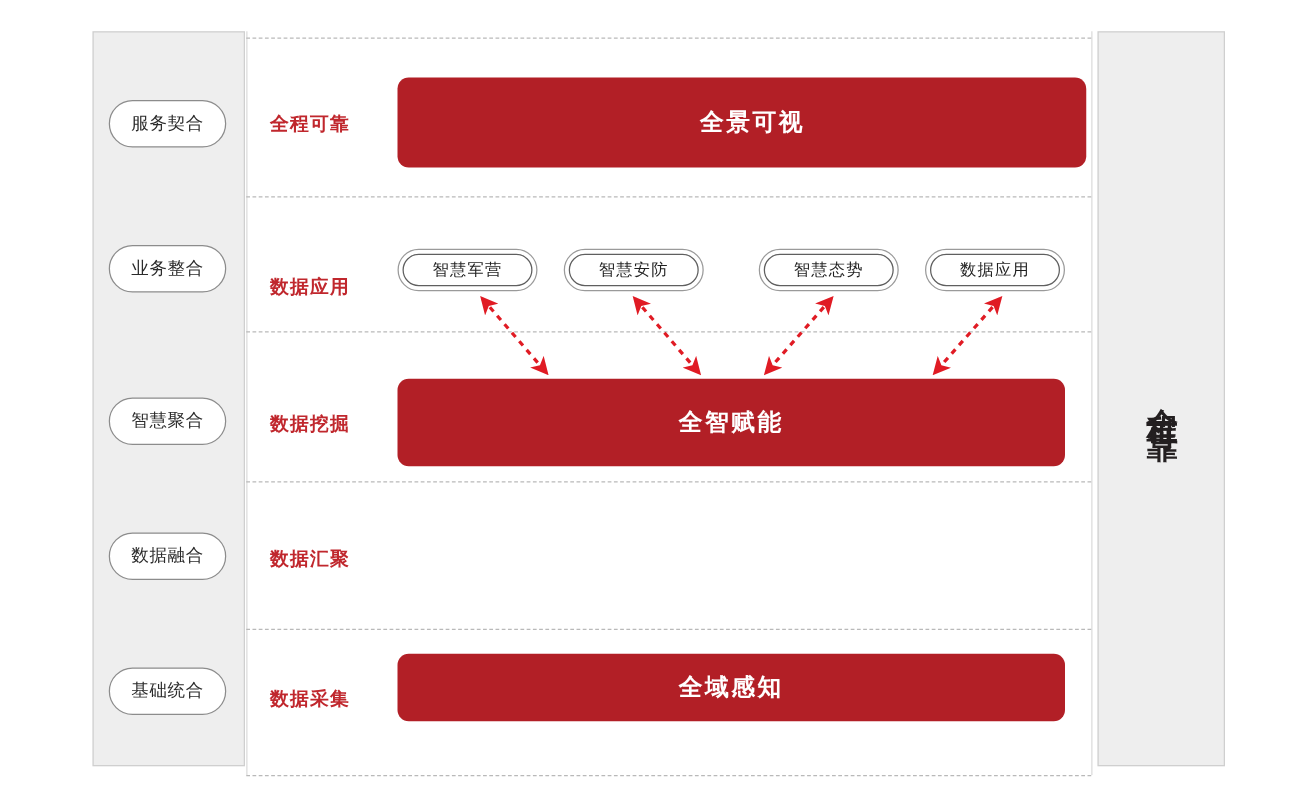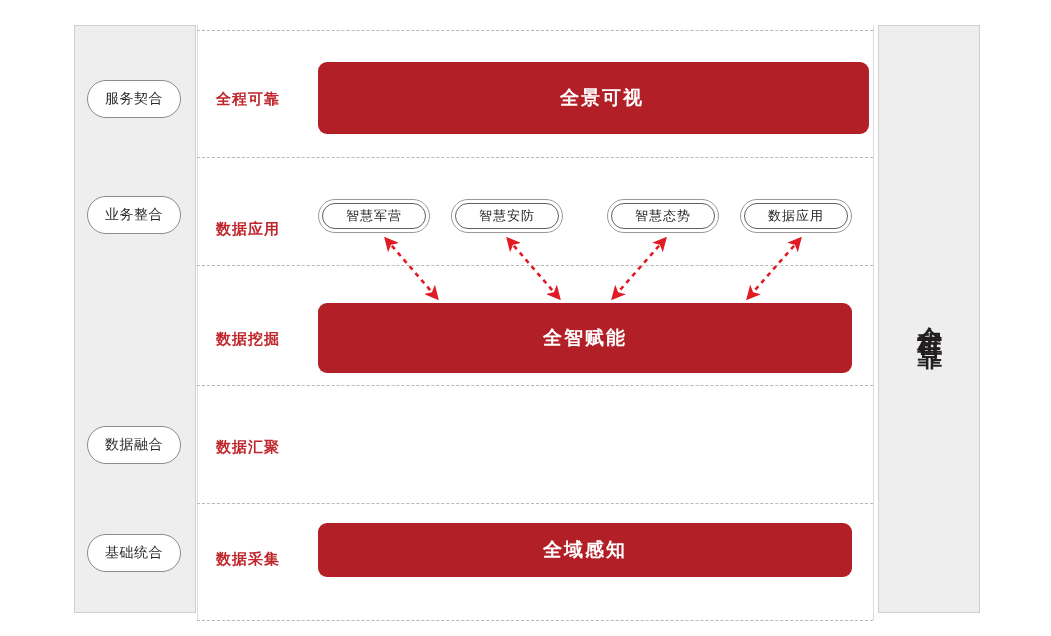--- a/index.html
+++ b/index.html
@@ -168,20 +168,21 @@
 
   <div class="sep" style="top:30px;"></div>
   <div class="sep" style="top:157px;"></div>
   <div class="sep" style="top:265px;"></div>
   <div class="sep" style="top:385px;"></div>
   <div class="sep" style="top:503px;"></div>
   <div class="sep" style="top:620px;"></div>
 
   <div class="left-pill" style="top:80px;">服务契合</div>
   <div class="left-pill" style="top:196px;">业务整合</div>
+  <div class="left-pill" style="top:318px;">智慧聚合</div>
   <div class="left-pill" style="top:426px;">数据融合</div>
   <div class="left-pill" style="top:534px;">基础统合</div>
 
   <div class="stage-label" style="top:90px;">全程可靠</div>
   <div class="stage-label" style="top:220px;">数据应用</div>
   <div class="stage-label" style="top:330px;">数据挖掘</div>
   <div class="stage-label" style="top:438px;">数据汇聚</div>
   <div class="stage-label" style="top:550px;">数据采集</div>
 
   <div class="redbar" style="top:62px;height:72px;padding-left:17px;">全景可视</div>

